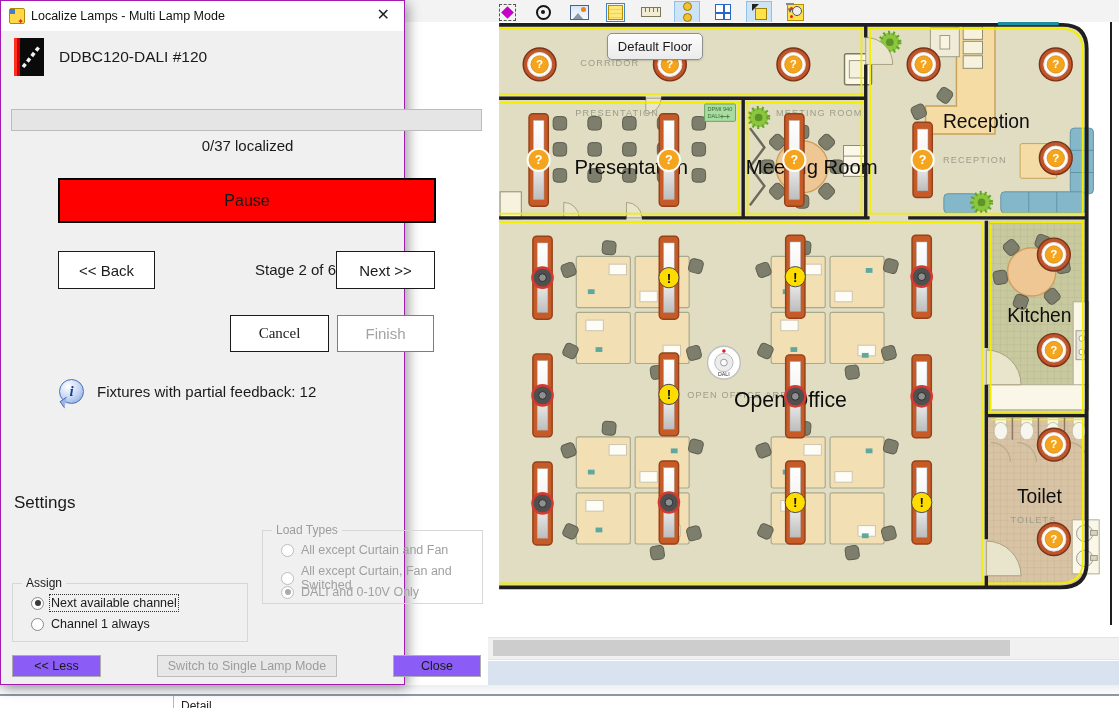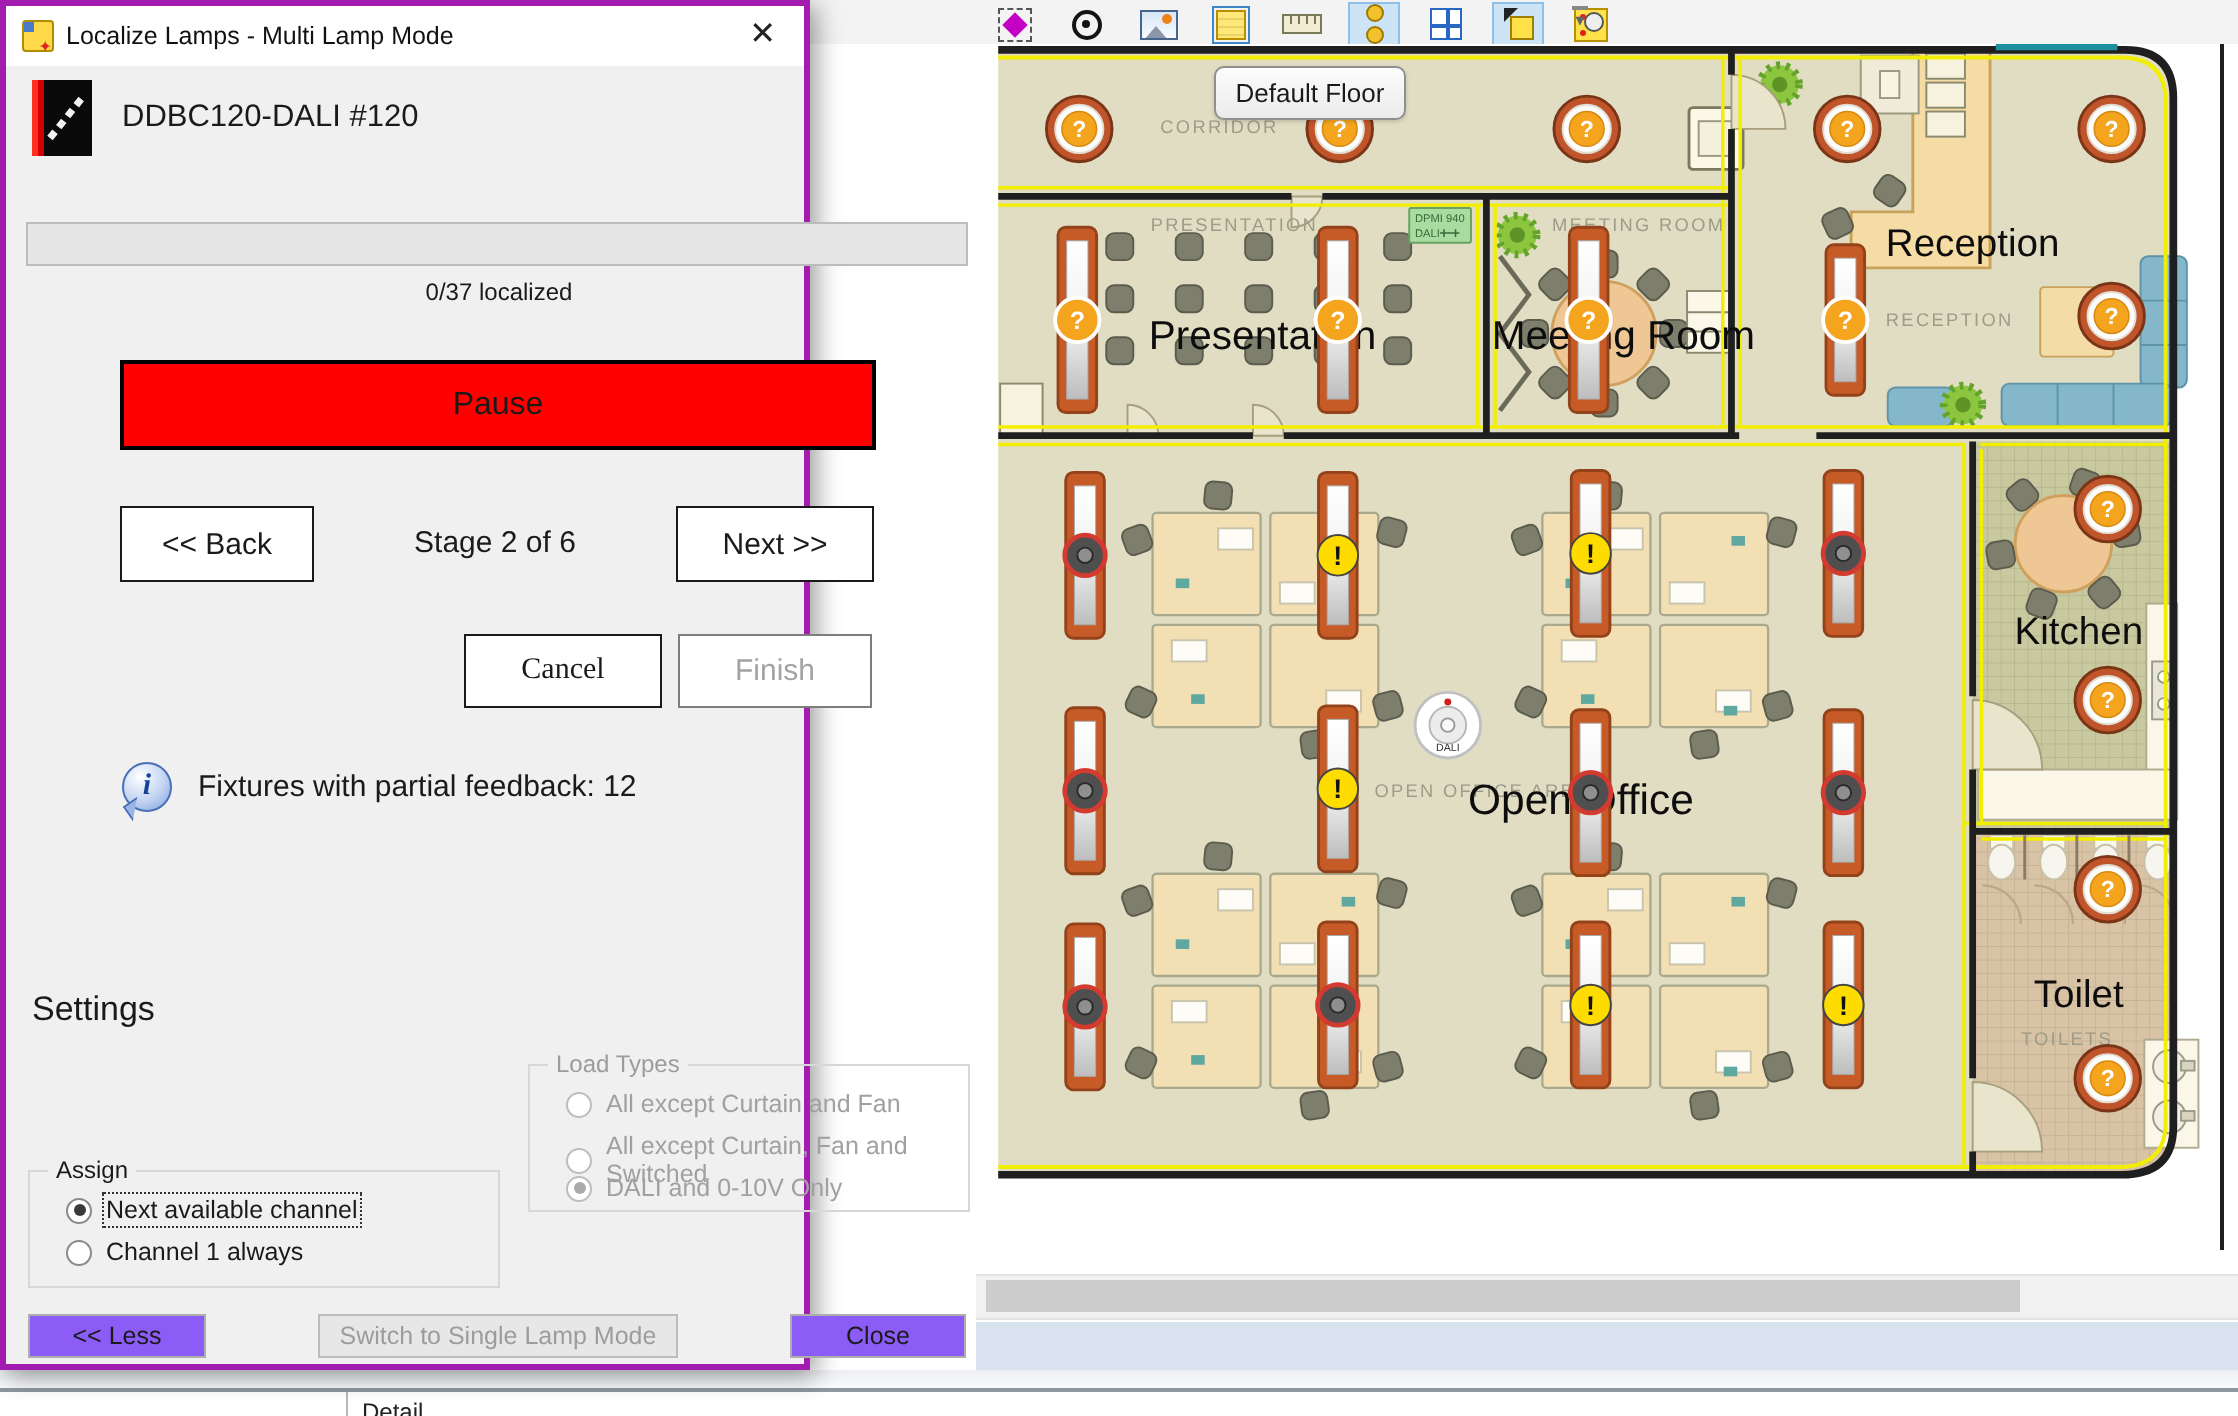--- a/index.html
+++ b/index.html
@@ -49,36 +49,36 @@
   .hthumb{position:absolute;left:5px;top:2px;width:517px;height:16px;background:#cdcdcd;}
   .strip-blue{position:absolute;left:488px;top:661px;width:631px;height:24px;background:#d9e3f0;}
   .bottom-bar{position:absolute;left:0;top:685px;width:1119px;height:23px;}
   .bb-grad{height:9px;background:linear-gradient(#edeff2,#fafbfc);}
   .bb-div{height:2px;background:#8f97a3;}
   .bb-low{position:relative;height:12px;background:#fff;overflow:hidden;}
   .bb-vline{position:absolute;left:173px;top:0;width:1px;height:12px;background:#b9b9b9;}
   .bb-detail{position:absolute;left:181px;top:3px;font-size:12px;color:#222;}
 
   
-  .dialog{position:absolute;left:0;top:0;width:405px;height:685px;background:#f0f0f0;border:3px solid #a21caf;
+  .dialog{position:absolute;left:0;top:0;width:405px;height:685px;background:#f0f0f0;border:1px solid #a21caf;
           box-sizing:border-box;box-shadow:3px 3px 12px rgba(0,0,0,.4);z-index:10;}
   .titlebar{height:30px;background:#fff;display:flex;align-items:center;position:relative;}
   .title-ico{width:16px;height:16px;margin:0 6px 0 8px;background:#ffd94a;border:1px solid #b08c00;border-radius:2px;position:relative;box-sizing:border-box;}
   .title-ico:before{content:"";position:absolute;left:0;top:0;width:5px;height:5px;background:#4a7ac8;}
   .title-ico:after{content:"✦";position:absolute;right:0px;bottom:-3px;font-size:8px;color:#d22;}
   .title-text{font-size:12.5px;color:#111;}
   .close-x{position:absolute;right:14px;top:4px;font-size:16px;color:#222;cursor:default;}
   .dev-row{position:absolute;left:13px;top:37px;display:flex;align-items:center;gap:15px;}
   .dev-name{font-size:15.5px;}
   .pbar{position:absolute;left:10px;top:108px;width:469px;height:20px;background:#e5e5e5;border:1px solid #bcbcbc;}
-  .ploc{position:absolute;left:0;top:136px;width:493px;text-align:center;font-size:12px;}
+  .ploc{position:absolute;left:0;top:136px;width:493px;text-align:center;font-size:15px;}
   .btn{box-sizing:border-box;display:flex;align-items:center;justify-content:center;background:#fff;border:1px solid #1a1a1a;font-size:15px;cursor:default;}
   .pause{position:absolute;left:57px;top:177px;width:378px;height:45px;background:#fe0000;border:2px solid #000;font-size:16px;}
   .back{position:absolute;left:57px;top:250px;width:97px;height:38px;}
-  .stage{position:absolute;left:154px;top:260px;width:181px;text-align:center;font-size:15px;}
+  .stage{position:absolute;left:154px;top:260px;width:181px;text-align:right;font-size:15px;}
   .next{position:absolute;left:335px;top:250px;width:99px;height:38px;}
   .cancel{position:absolute;left:229px;top:314px;width:99px;height:37px;font-family:Liberation Serif, serif;}
   .finish{position:absolute;left:336px;top:314px;width:97px;height:37px;border-color:#7d7d7d;color:#a3a3a3;}
   .info-row{position:absolute;left:58px;top:378px;display:flex;align-items:center;gap:13px;}
   .info-ico{width:23px;height:23px;border-radius:50%;border:1px solid #4a70b8;position:relative;
             background:radial-gradient(circle at 35% 28%,#ffffff,#c2d4f2 55%,#7b9fdc);
             display:flex;align-items:center;justify-content:center;
             font-family:"Liberation Serif",serif;font-style:italic;font-weight:bold;font-size:15px;color:#16409c;}
   .info-ico:after{content:"";position:absolute;left:1px;bottom:-4px;width:7px;height:7px;background:#9ab4e4;border:1px solid #4a70b8;transform:rotate(55deg);clip-path:polygon(0 0,100% 100%,0 100%);}
   .info-text{font-size:15px;}

